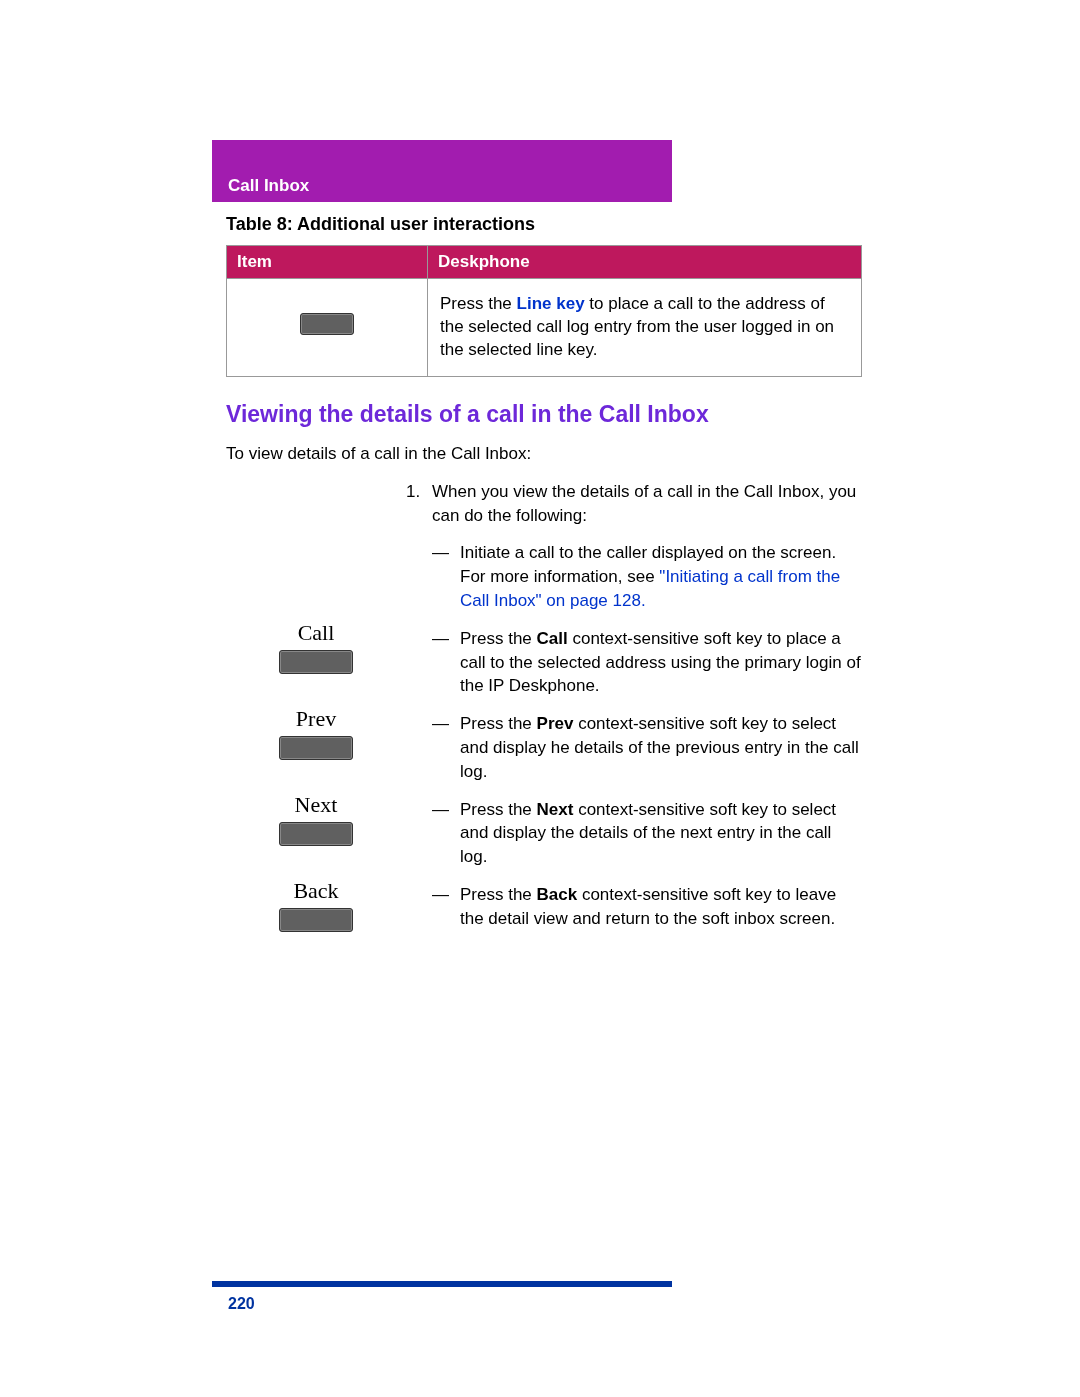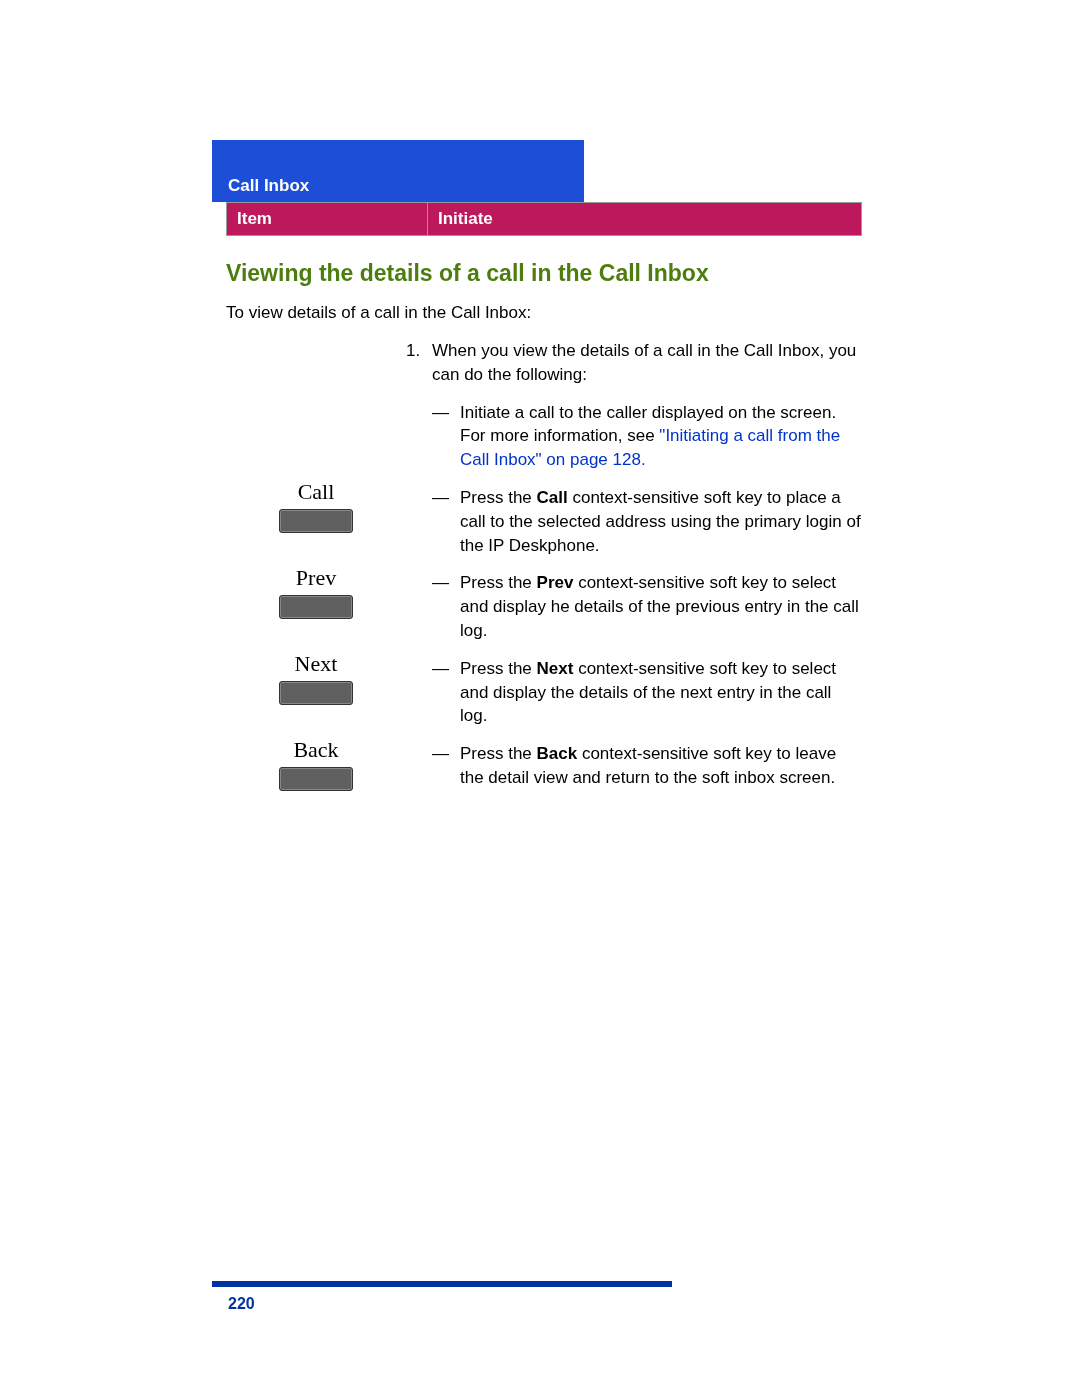--- a/index.html
+++ b/index.html
@@ -9,24 +9,24 @@
     font-family: Arial, Helvetica, sans-serif;
     width: 1080px;
     height: 1397px;
     position: relative;
   }
   .page {
     padding: 140px 0 0 0;
     width: 100%;
   }
   .blue-bar {
-    background: #1d4ed8;
+    background: #a21caf;
     height: 62px;
     margin-left: 212px;
-    width: 372px;
+    width: 460px;
     position: relative;
   }
   .section-title-bar {
     position: absolute;
     bottom: 6px;
     left: 16px;
     color: #fff;
     font-weight: bold;
     font-size: 17px;
   }
@@ -71,21 +71,21 @@
     display: inline-block;
     width: 52px;
     height: 20px;
     background: #606060;
     border: 1px solid #333;
     border-radius: 3px;
     box-shadow: inset 0 0 0 1px #888;
   }
   .bold-link { color: #0033cc; font-weight: bold; }
   .heading-blue {
-    color: #4d7c0f;
+    color: #6d28d9;
     font-weight: bold;
     font-size: 23px;
     margin-top: 24px;
     margin-bottom: 16px;
   }
   .body-text {
     font-size: 17px;
     color: #000;
     margin-bottom: 16px;
   }
@@ -149,26 +149,35 @@
 </style>
 </head>
 <body>
 
 <div class="page">
   <div class="blue-bar">
     <div class="section-title-bar">Call Inbox</div>
   </div>
 
   <div class="content">
+    <div class="table-caption">Table 8: Additional user interactions</div>
 
     <table class="tbl">
       <tbody>
           <tr>
         <th class="col-item">Item</th>
-        <th>Initiate</th>
+        <th>Deskphone</th>
+      </tr>
+      <tr>
+        <td class="item-cell">
+          <span class="softkey-btn"></span>
+        </td>
+        <td>
+          <span>Press the </span><span class="bold-link">Line key</span><span> to place a call to the address of the selected call log entry from the user logged in on the selected line key.</span>
+        </td>
       </tr>
     </tbody>
       </table>
 
     <div class="heading-blue">Viewing the details of a call in the Call Inbox</div>
     <div class="body-text">To view details of a call in the Call Inbox:</div>
 
     <div class="step-row">
       <div class="softkey-column">
         <div class="softkey-group">

